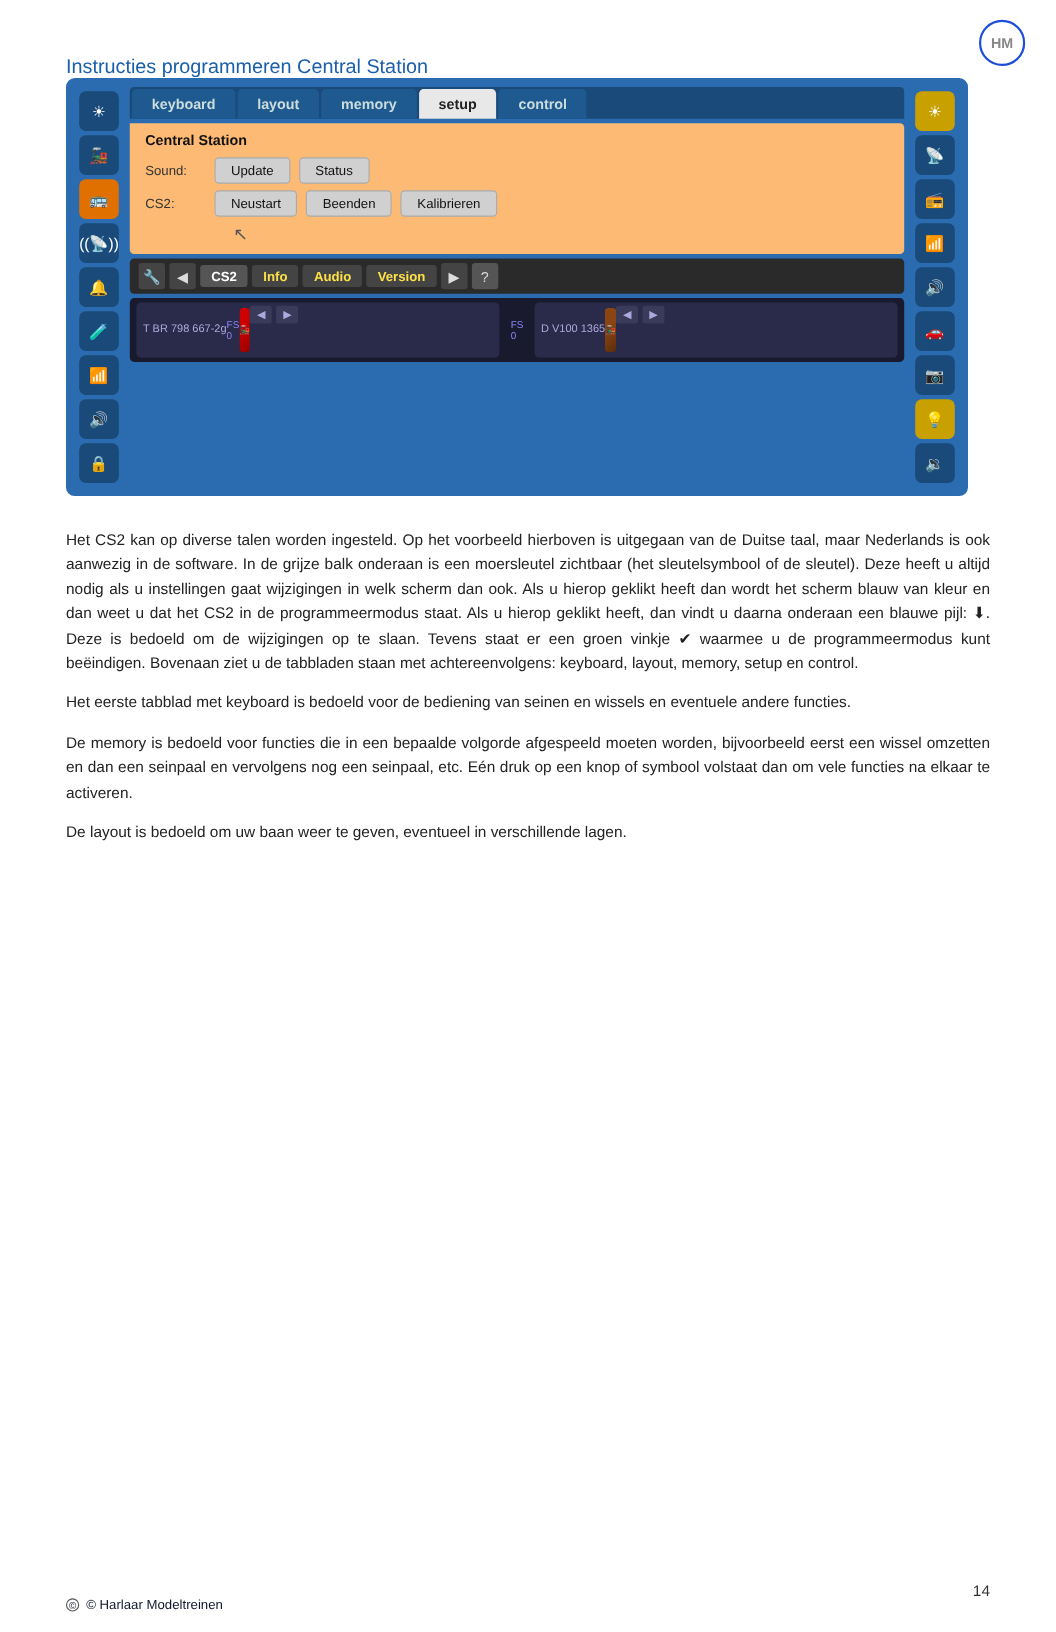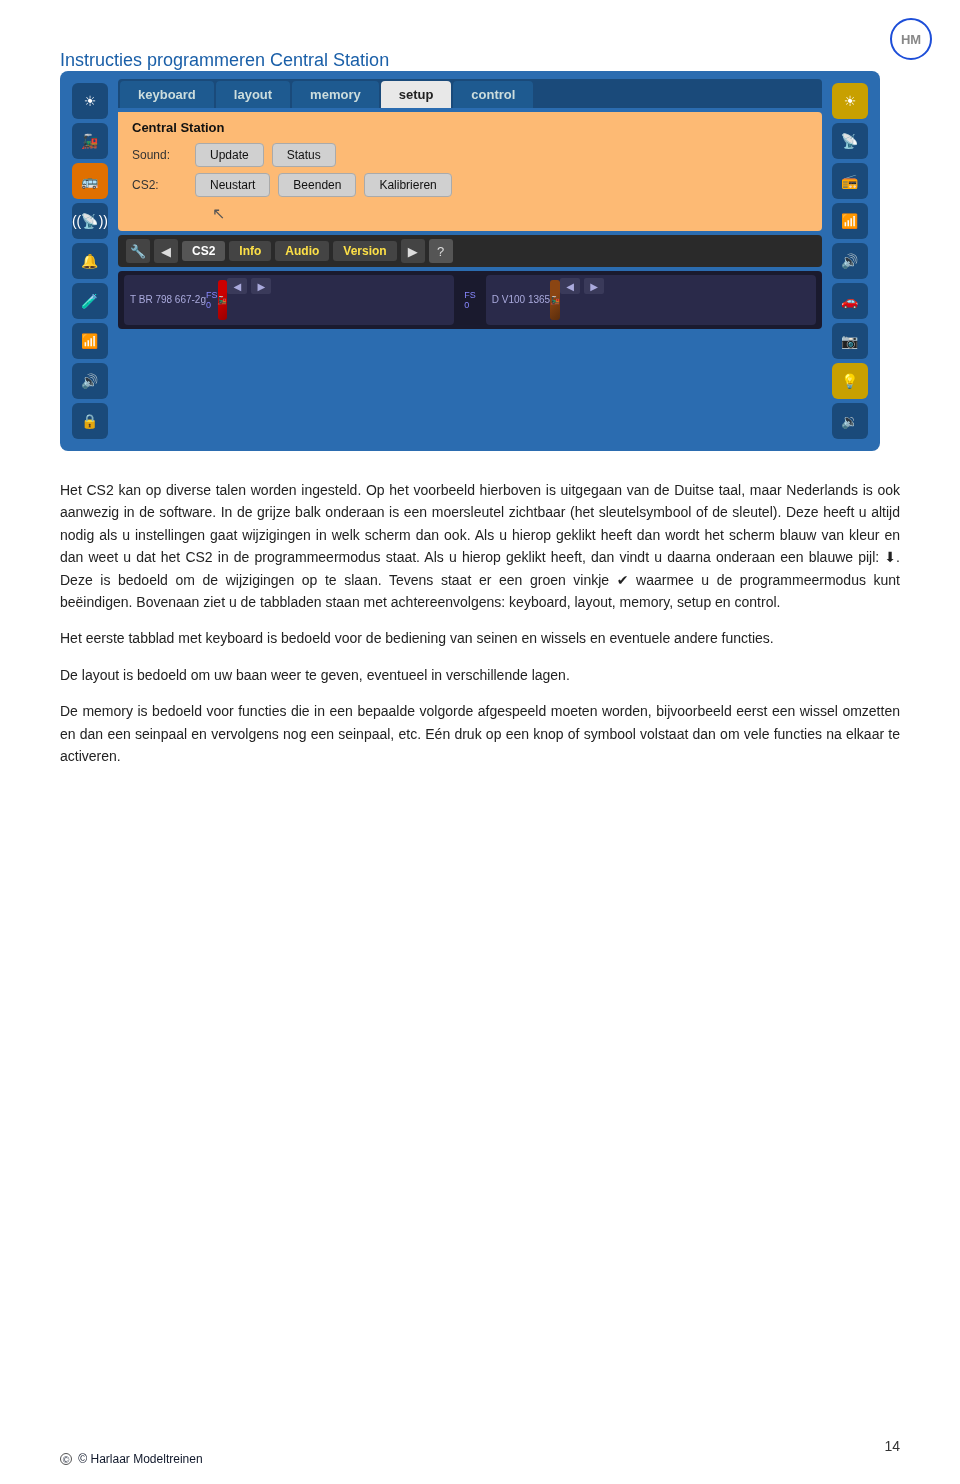--- a/index.html
+++ b/index.html
@@ -433,25 +433,25 @@
 
   <p>
     Het CS2 kan op diverse talen worden ingesteld. Op het voorbeeld hierboven is uitgegaan van de Duitse taal, maar Nederlands is ook aanwezig in de software. In de grijze balk onderaan is een <span class="bold">moersleutel</span> zichtbaar (het sleutelsymbool of de sleutel). Deze heeft u altijd nodig als u instellingen gaat wijzigingen in welk scherm dan ook. Als u hierop geklikt heeft dan wordt het scherm blauw van kleur en dan weet u dat het CS2 in de programmeermodus staat. Als u hierop geklikt heeft, dan vindt u daarna onderaan een blauwe pijl: ⬇. Deze is bedoeld om de wijzigingen op te slaan. Tevens staat er een groen vinkje ✔ waarmee u de programmeermodus kunt beëindigen. Bovenaan ziet u de tabbladen staan met achtereenvolgens: keyboard, layout, memory, setup en control.
   </p>
 
   <p>
     Het eerste tabblad met <span class="bold">keyboard</span> is bedoeld voor de bediening van seinen en wissels en eventuele andere functies.
   </p>
 
   <p>
+    De <span class="bold">memory</span> is bedoeld voor functies die in een bepaalde volgorde afgespeeld moeten worden, bijvoorbeeld eerst een wissel omzetten en dan een seinpaal en vervolgens nog een seinpaal, etc. Eén druk op een knop of symbool volstaat dan om vele functies na elkaar te activeren.
+  </p>
+
+  <p>
     De <span class="bold">layout</span> is bedoeld om uw baan weer te geven, eventueel in verschillende lagen.
-  </p>
-
-  <p>
-    De <span class="bold">memory</span> is bedoeld voor functies die in een bepaalde volgorde afgespeeld moeten worden, bijvoorbeeld eerst een wissel omzetten en dan een seinpaal en vervolgens nog een seinpaal, etc. Eén druk op een knop of symbool volstaat dan om vele functies na elkaar te activeren.
   </p>
 
 
 </div>
 
 <div class="footer">
   <span class="footer-circle">©</span>
   <span>© Harlaar Modeltreinen</span>
 </div>
 

